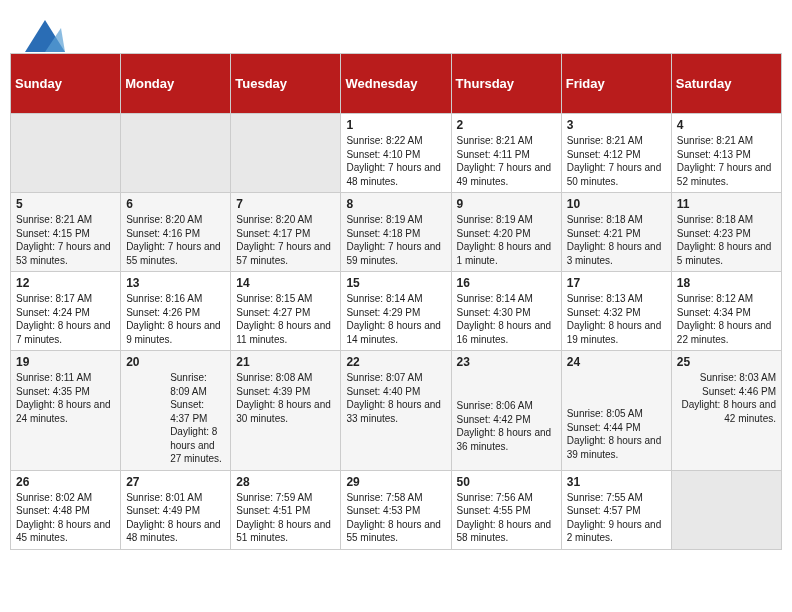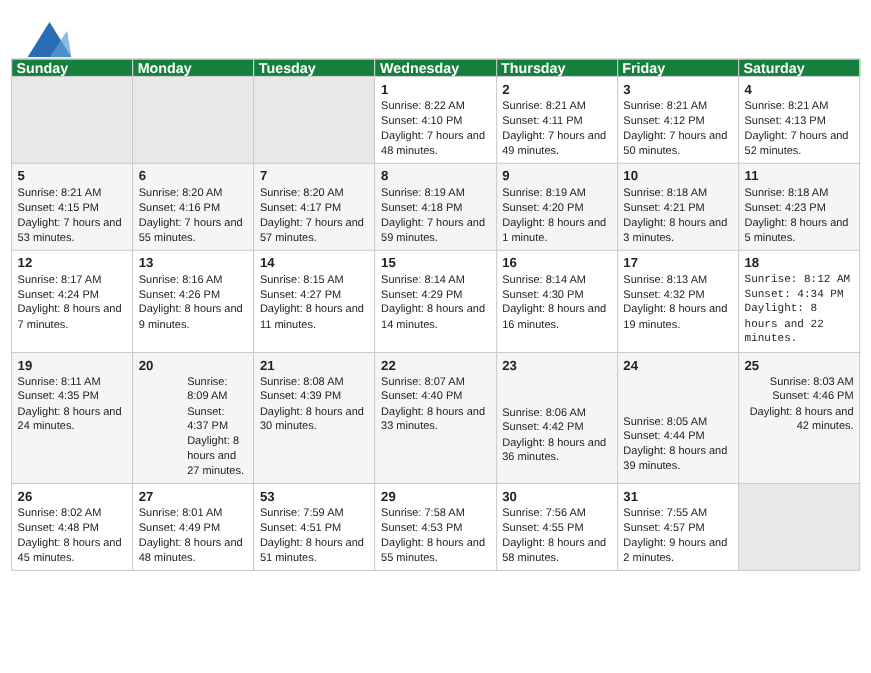--- a/index.html
+++ b/index.html
@@ -44,24 +44,24 @@
       font-size: 16px;
       font-weight: normal;
       color: #444;
     }
     table {
       width: 100%;
       border-collapse: collapse;
       margin: 0 0 0 0;
     }
     thead tr th {
-      background: #15803d;
+      background: #b91c1c;
       color: #fff;
       font-size: 13px;
-      padding: 0 4px;
+      padding: 22px 4px;
       text-align: left;
       border: 1px solid #ccc;
     }
     tbody tr td {
       vertical-align: top;
       border: 1px solid #ccc;
       padding: 4px 5px;
       font-size: 10.5px;
       color: #222;
       background: #fff;
@@ -231,21 +231,21 @@
 Daylight: 8 hours and 16 minutes.</div>
         </td>
         <td>
           <span class="day-number">17</span>
           <div class="day-info" style="white-space: pre-line;">Sunrise: 8:13 AM
 Sunset: 4:32 PM
 Daylight: 8 hours and 19 minutes.</div>
         </td>
         <td>
           <span class="day-number">18</span>
-          <div class="day-info" style="white-space: pre-line; font-family: Liberation Mono, monospace;">Sunrise: 8:12 AM
+          <div class="day-info" style="white-space: pre-line;">Sunrise: 8:12 AM
 Sunset: 4:34 PM
 Daylight: 8 hours and 22 minutes.</div>
         </td>
       </tr>
       <tr>
         <td>
           <span class="day-number">19</span>
           <div class="day-info" style="white-space: pre-line;">Sunrise: 8:11 AM
 Sunset: 4:35 PM
 Daylight: 8 hours and 24 minutes.</div>
@@ -294,33 +294,33 @@
 Sunset: 4:48 PM
 Daylight: 8 hours and 45 minutes.</div>
         </td>
         <td>
           <span class="day-number">27</span>
           <div class="day-info" style="white-space: pre-line;">Sunrise: 8:01 AM
 Sunset: 4:49 PM
 Daylight: 8 hours and 48 minutes.</div>
         </td>
         <td>
-          <span class="day-number">53</span>
+          <span class="day-number">28</span>
           <div class="day-info" style="white-space: pre-line;">Sunrise: 7:59 AM
 Sunset: 4:51 PM
 Daylight: 8 hours and 51 minutes.</div>
         </td>
         <td>
           <span class="day-number">29</span>
           <div class="day-info" style="white-space: pre-line;">Sunrise: 7:58 AM
 Sunset: 4:53 PM
 Daylight: 8 hours and 55 minutes.</div>
         </td>
         <td>
-          <span class="day-number">30</span>
+          <span class="day-number">50</span>
           <div class="day-info" style="white-space: pre-line;">Sunrise: 7:56 AM
 Sunset: 4:55 PM
 Daylight: 8 hours and 58 minutes.</div>
         </td>
         <td>
           <span class="day-number">31</span>
           <div class="day-info" style="white-space: pre-line;">Sunrise: 7:55 AM
 Sunset: 4:57 PM
 Daylight: 9 hours and 2 minutes.</div>
         </td>

